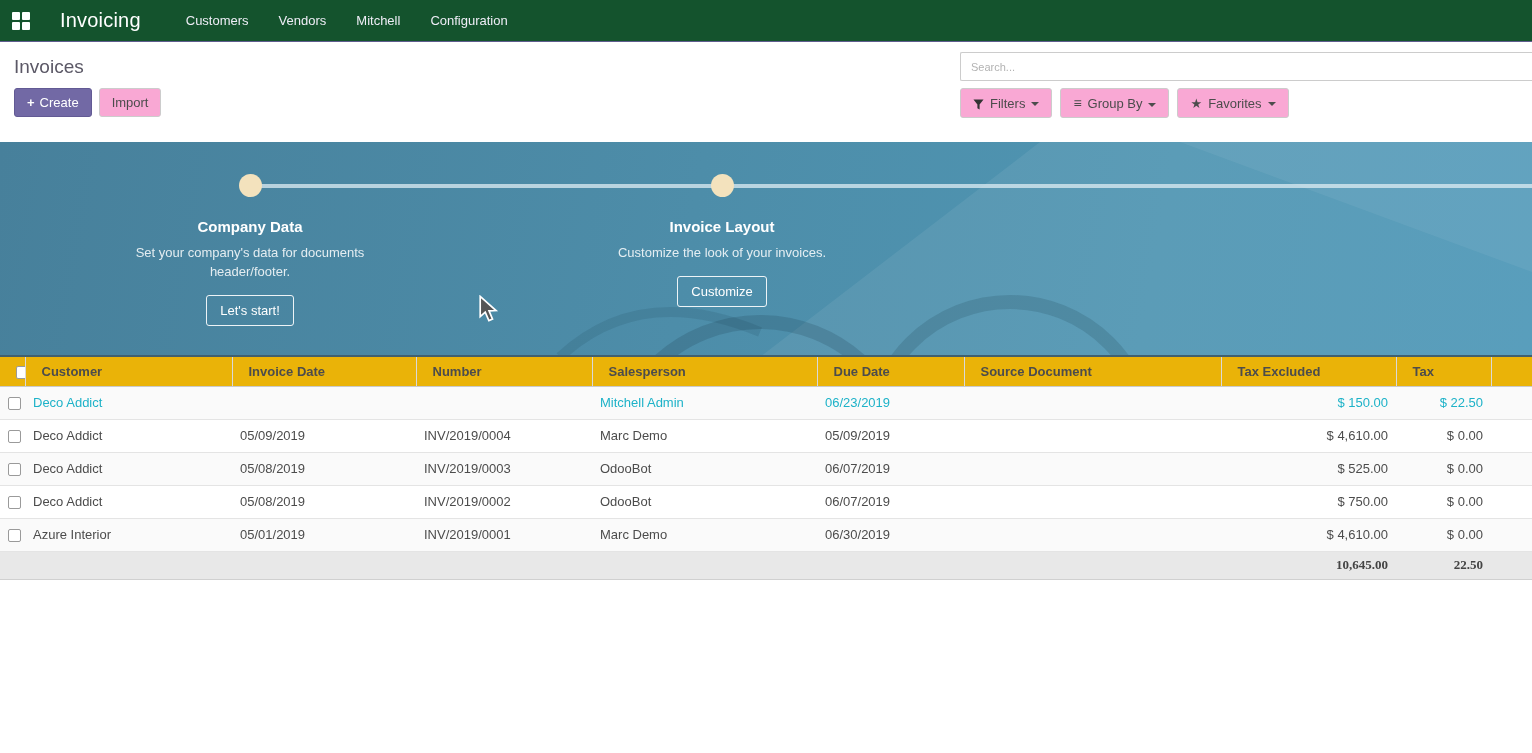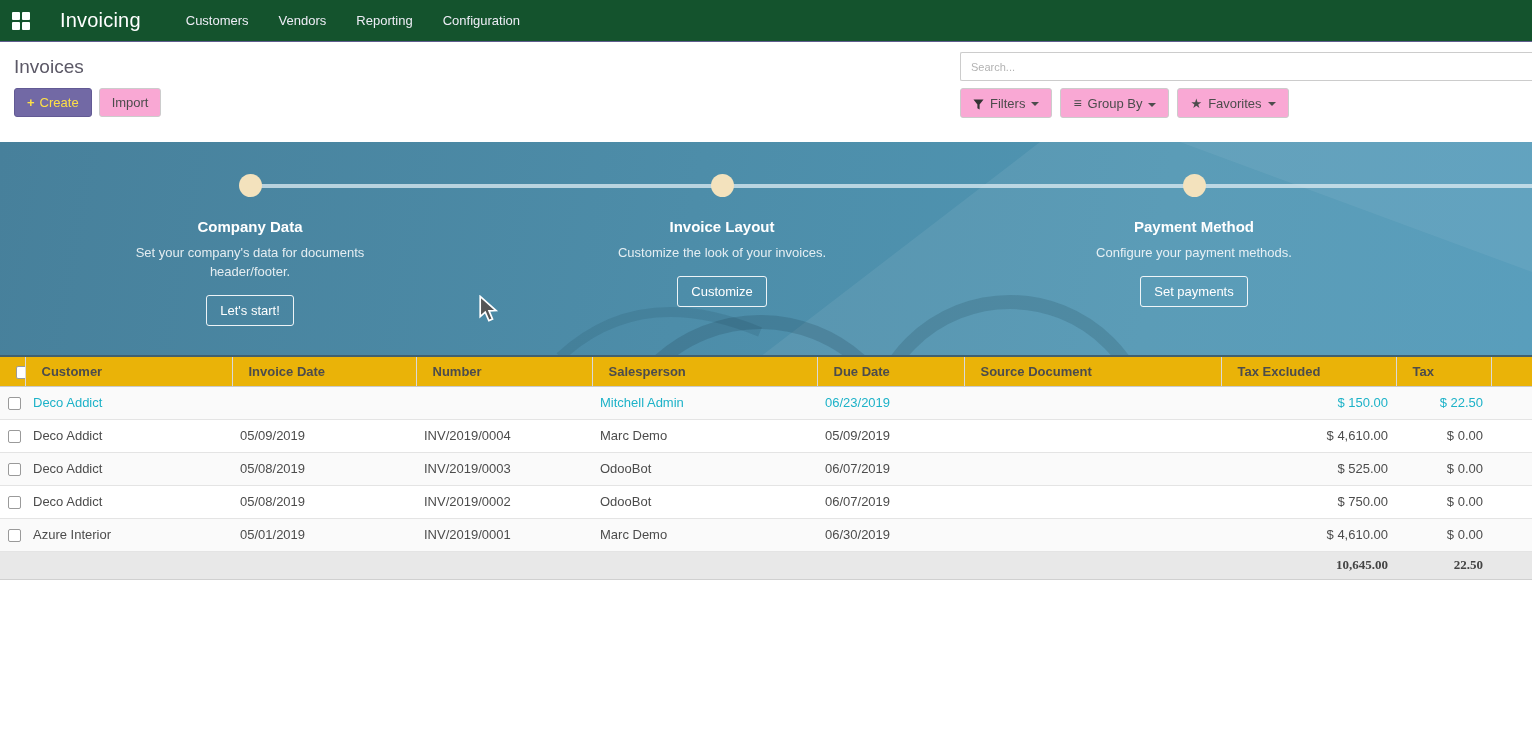--- a/index.html
+++ b/index.html
@@ -19,21 +19,21 @@
   .apps-grid span { background:#fff; border-radius:1px; }
   .app-title { font-size:20px; font-weight:400; margin:0 30px 0 18px; letter-spacing:.2px; }
   .nav-menu { display:flex; align-items:center; height:100%; }
   .nav-item { font-size:13px; color:#eeedf6; padding:0 15px; height:100%; display:flex; align-items:center; cursor:pointer; }
 
   
   .control-panel { padding:10px 0 10px 14px; background:#fff; height:100px; position:relative; }
   .page-title { font-size:19px; color:#5b5866; margin:4px 0 10px 0; font-weight:400; }
   .left-buttons { display:flex; gap:7px; }
   .btn { font-size:13px; border-radius:3px; padding:6px 12px; cursor:pointer; border:1px solid #ccc; background:#f9a8d4; color:#4c4c4c; font-family:inherit; }
-  .btn-primary { background:#7269a5; border-color:#625a94; color:#fde047; }
+  .btn-primary { background:#7269a5; border-color:#625a94; color:#ffffff; }
   .btn-primary .plus { font-weight:bold; margin-right:5px; }
   .search-area { position:absolute; top:10px; right:0; width:572px; }
   .search-input { width:572px; height:29px; border:1px solid #ccc; border-right:none; border-radius:2px 0 0 2px; font-size:11px; padding:0 10px; color:#4c4c4c; outline:none; font-family:inherit; }
   .search-input::placeholder { color:#b3b3b3; }
   .filter-buttons { display:flex; gap:8px; margin-top:7px; }
   .btn .caret { display:inline-block; width:0; height:0; border-left:4px solid transparent; border-right:4px solid transparent; border-top:4px solid #4c4c4c; margin-left:6px; vertical-align:middle; }
   .btn .bicon { margin-right:6px; vertical-align:-2px; }
   .gb-icon { font-size:14px; font-weight:bold; margin-right:6px; }
   .star-icon { font-size:13px; margin-right:6px; }
 
@@ -88,21 +88,21 @@
         <span></span>
         <span></span>
         <span></span>
         <span></span>
       </div>
   </div>
   <div class="app-title">Invoicing</div>
   <nav class="nav-menu">
     <div class="nav-item">Customers</div>
     <div class="nav-item">Vendors</div>
-    <div class="nav-item">Reporting</div>
+    <div class="nav-item">Mitchell</div>
     <div class="nav-item">Configuration</div>
   </nav>
 </header>
 
 <section class="control-panel">
   <h1 class="page-title">Invoices</h1>
   <div class="left-buttons">
     <button class="btn btn-primary"><span class="plus">+</span><span>Create</span></button>
     <button class="btn">Import</button>
   </div>
@@ -138,26 +138,20 @@
       <div class="step-dot"></div>
       <div class="step-title">Company Data</div>
       <div class="step-desc">Set your company's data for documents header/footer.</div>
       <button class="step-btn">Let's start!</button>
     </div>
     <div class="step step-2">
       <div class="step-dot"></div>
       <div class="step-title">Invoice Layout</div>
       <div class="step-desc">Customize the look of your invoices.</div>
       <button class="step-btn">Customize</button>
-    </div>
-    <div class="step step-3">
-      <div class="step-dot"></div>
-      <div class="step-title">Payment Method</div>
-      <div class="step-desc">Configure your payment methods.</div>
-      <button class="step-btn">Set payments</button>
     </div>
   </div>
 </section>
 
 <table class="listview">
   <colgroup>
     <col class="col-check">
       <col class="col-customer">
       <col class="col-invdate">
       <col class="col-number">

